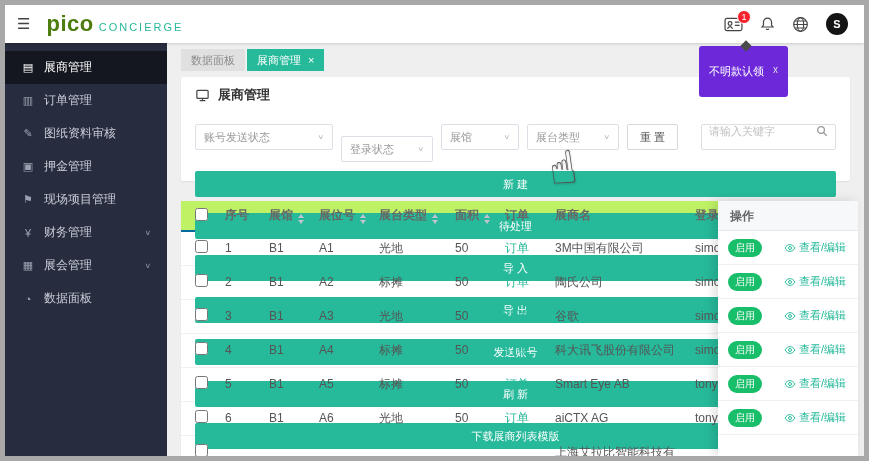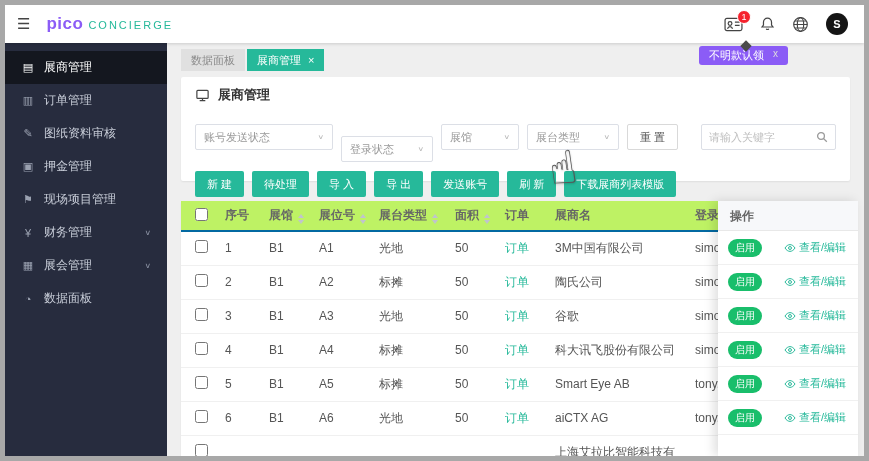--- a/index.html
+++ b/index.html
@@ -4,27 +4,27 @@
 <style>
   * { margin:0; padding:0; box-sizing:border-box; }
   html,body { width:869px; height:461px; font-family:"Liberation Sans","DejaVu Sans",sans-serif; }
   .frame { width:869px; height:461px; background:#a8a8a8; padding:5px; }
   .app { width:100%; height:100%; background:#fff; display:flex; flex-direction:column; overflow:hidden; position:relative; }
 
   
   .topbar { height:38px; background:#fff; display:flex; align-items:center; box-shadow:0 1px 3px rgba(0,0,0,.15); position:relative; z-index:10; flex:none; }
   .hamburger { margin-left:12px; font-size:15px; color:#444; cursor:pointer; }
   .logo { margin-left:16px; display:flex; align-items:baseline; }
-  .logo-pico { font-size:17px; font-weight:bold; color:#8b5cf6; letter-spacing:.5px; }
+  .logo-pico { font-size:22px; font-weight:bold; color:#4d7c0f; letter-spacing:.5px; }
   .logo-concierge { font-size:11px; color:var(--accent,#26b99a); letter-spacing:2px; margin-left:5px; }
   .top-right { margin-left:auto; display:flex; align-items:center; gap:17px; margin-right:16px; }
   .top-icon { position:relative; display:flex; align-items:center; cursor:pointer; }
   .badge { position:absolute; top:-7px; right:-8px; min-width:14px; height:14px; background:var(--badge,#f5222d); color:#fff; font-size:9px; border-radius:8px; display:flex; align-items:center; justify-content:center; padding:0 3px; border:1px solid #fff; }
   .avatar { width:22px; height:22px; border-radius:50%; background:#151515; color:#fff; font-size:11px; font-weight:bold; display:flex; align-items:center; justify-content:center; cursor:pointer; }
-  .tooltip { position:absolute; top:41px; right:76px; background:#8b5cf6; color:#fff; font-size:11px; padding:2px 10px; border-radius:3px; display:flex; align-items:flex-start; gap:9px; z-index:30; white-space:nowrap; }
+  .tooltip { position:absolute; top:41px; right:76px; background:#6d28d9; color:#fff; font-size:11px; padding:18px 10px; border-radius:3px; display:flex; align-items:flex-start; gap:9px; z-index:30; white-space:nowrap; }
   .tooltip::before { content:""; position:absolute; top:-4px; right:38px; width:8px; height:8px; background:#4b4b4b; transform:rotate(45deg); }
   .tt-close { cursor:pointer; color:#ddd; font-size:10px; }
 
   
   .body-row { flex:1; display:flex; overflow:hidden; }
   .sidebar { width:162px; background:#272c3e; padding-top:8px; flex:none; }
   .nav-item { display:flex; align-items:center; gap:9px; padding:0 16px; height:33px; color:#c8cdd8; font-size:12px; cursor:pointer; }
   .nav-item.active { background:#14171f; color:#fff; }
   .nav-icon { width:14px; font-size:11px; color:#9aa1b0; text-align:center; }
   .nav-item.active .nav-icon { color:#fff; }
@@ -40,24 +40,24 @@
   .tab-close { font-size:11px; }
 
   
   .card { background:#fff; border-radius:2px; box-shadow:0 1px 2px rgba(0,0,0,.07); }
   .filters-card { margin:6px 14px 0; height:104px; padding:10px 14px; }
   .panel-title { display:flex; align-items:center; gap:8px; font-size:13px; font-weight:bold; color:#333; height:16px; }
   .filter-row { display:flex; align-items:center; gap:8px; margin-top:9px; }
   .select { height:26px; border:1px solid #dcdfe6; border-radius:2px; background:#fff; font-size:11px; color:#9a9a9a; display:flex; align-items:center; justify-content:space-between; padding:0 8px; cursor:pointer; flex:none; }
   .select-caret { color:#bbb; font-size:9px; margin-left:8px; transform:scaleY(.7); }
   .reset-btn { height:26px; padding:0 12px; background:#fff; border:1px solid #d9d9d9; border-radius:2px; font-size:11px; color:#555; cursor:pointer; flex:none; }
-  .search-box { margin-left:auto; width:135px; height:26px; border:1px solid #dcdfe6; border-radius:2px; background:#fff; display:flex; align-items:center; padding:0 7px; gap:21px; }
+  .search-box { margin-left:auto; width:135px; height:26px; border:1px solid #dcdfe6; border-radius:2px; background:#fff; display:flex; align-items:flex-start; padding:0 7px; gap:21px; }
   .search-box input { border:0; outline:0; flex:1; min-width:0; font-size:11px; color:#333; background:transparent; }
   .search-box input::placeholder { color:#bfbfbf; }
-  .actions-row { display:flex; gap:8px; margin-top:9px; }
+  .actions-row { display:flex; gap:16px; margin-top:9px;flex-direction:column; }
   .btn-teal { height:26px; padding:0 12px; background:var(--accent,#26b99a); color:#fff; border:none; border-radius:2px; font-size:11px; cursor:pointer; white-space:nowrap; }
 
   
   .table-card { margin:20px 14px 0; }
   table { width:100%; border-collapse:collapse; table-layout:fixed; }
   th, td { text-align:left; padding:0 8px; white-space:nowrap; overflow:hidden; }
   thead th { height:30px; background:#bef264; font-size:12px; font-weight:bold; color:#666; border-bottom:2px solid #0369a1; }
   tbody td { height:34px; font-size:12px; color:#555; border-bottom:1px solid #f0f0f0; }
   .c-check { padding-left:14px; width:36px; }
   .sort { display:inline-flex; flex-direction:column; gap:2px; margin-left:5px; vertical-align:1px; }

